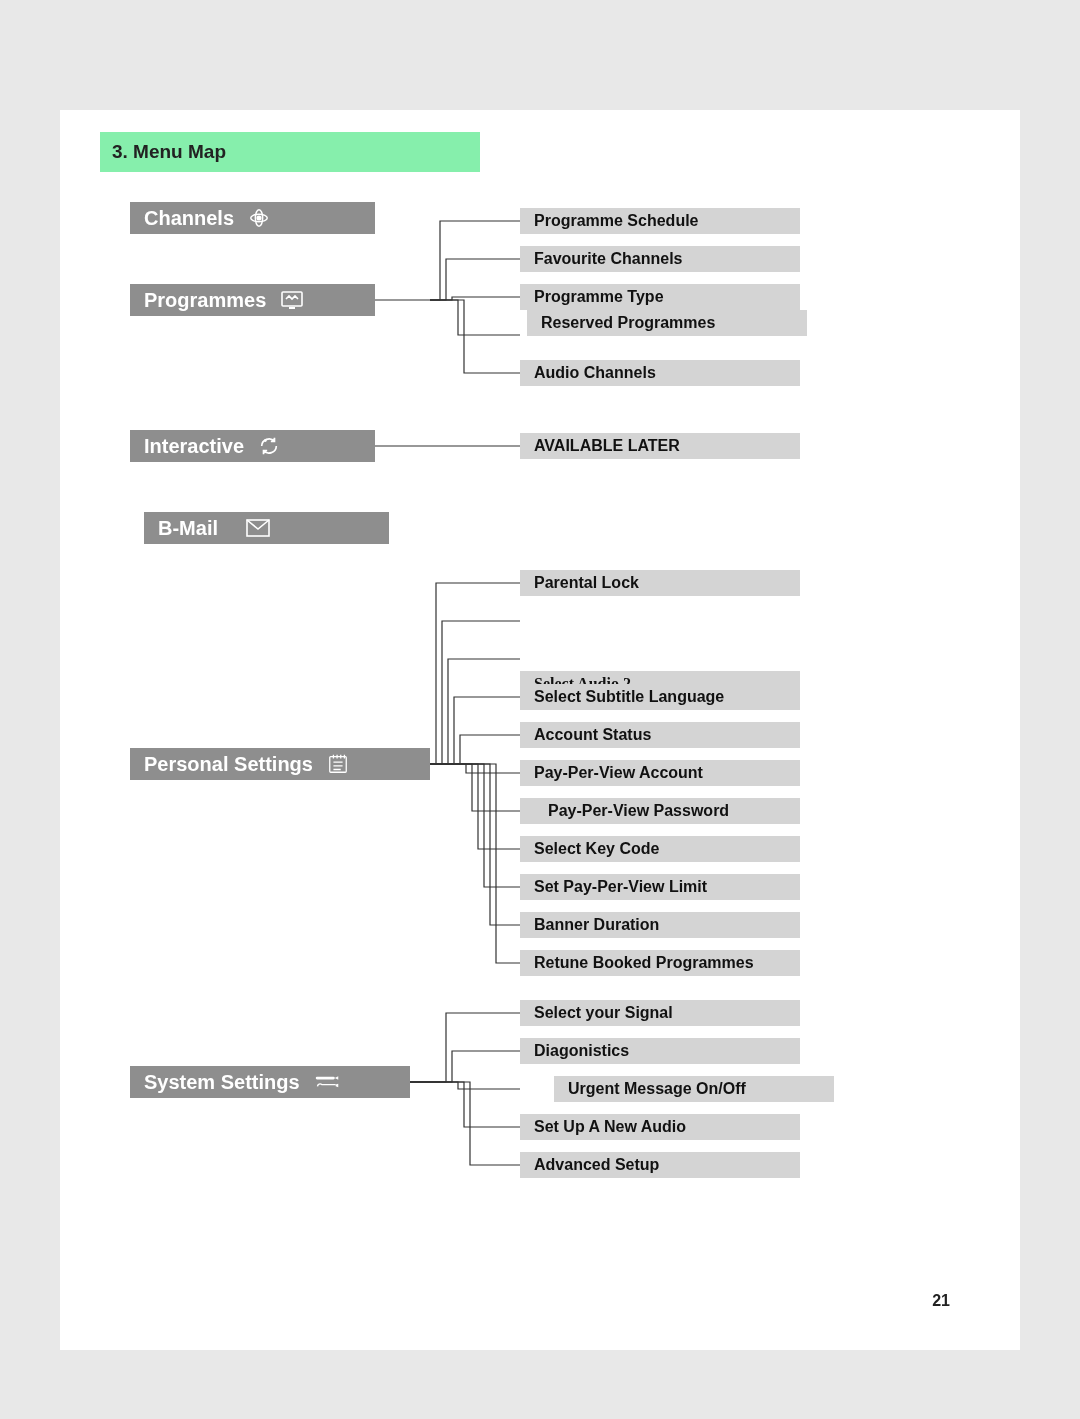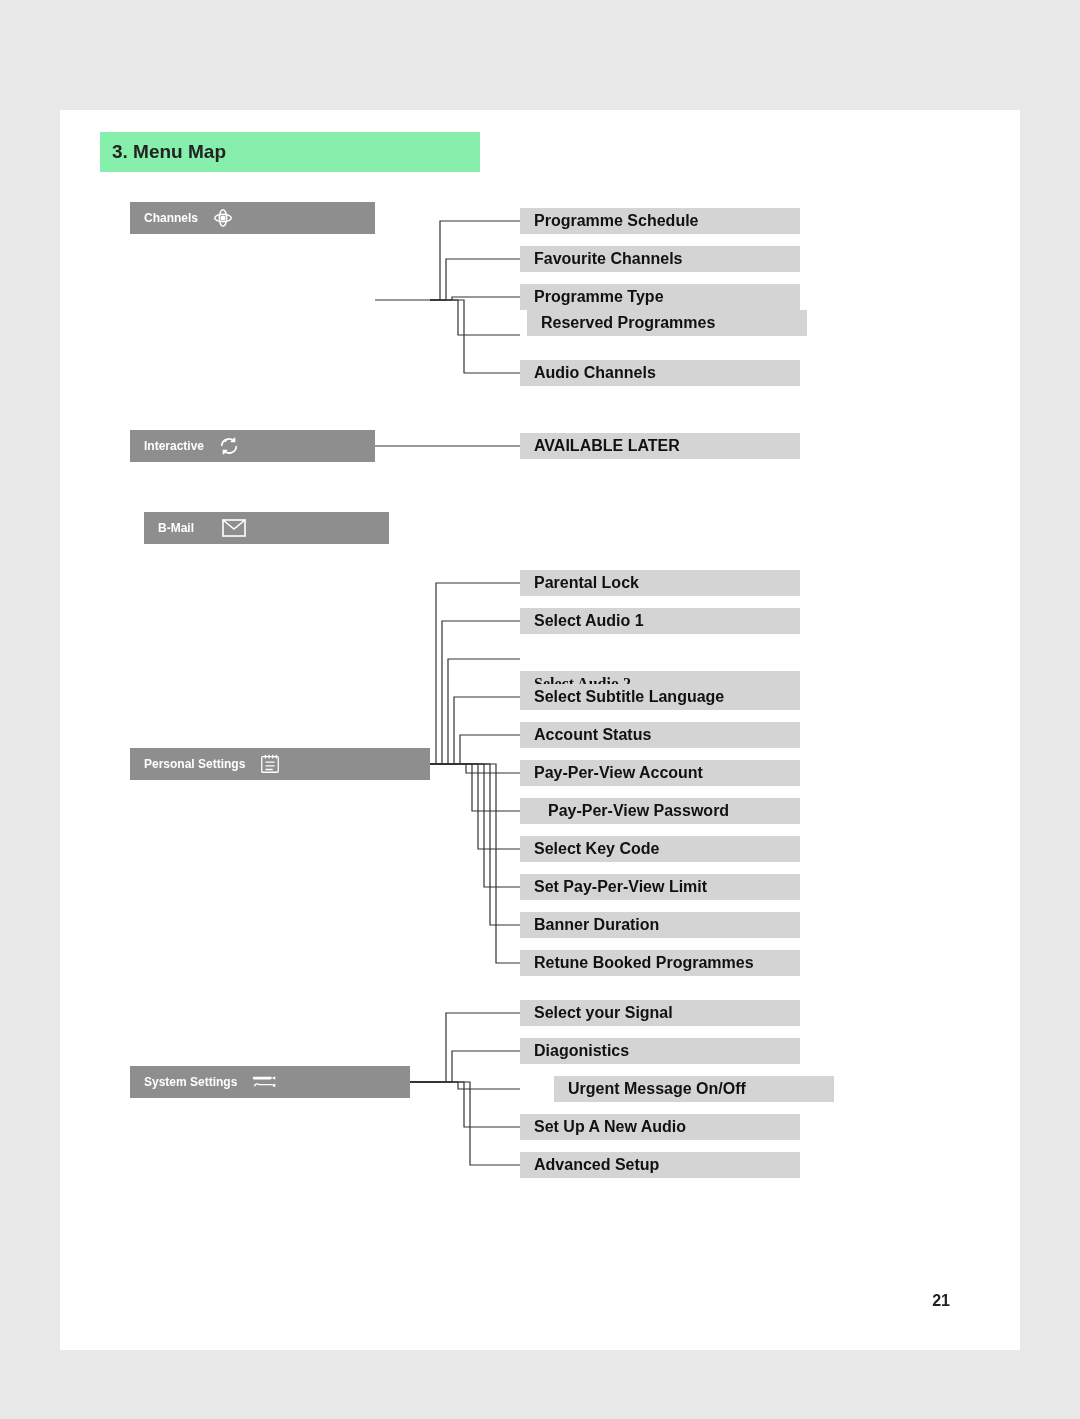--- a/index.html
+++ b/index.html
@@ -29,21 +29,21 @@
     font-weight: bold;
     font-size: 19px;
     color: #222;
     padding: 9px 12px;
   }
   .main-item {
     position: absolute;
     background: #8e8e8e;
     color: #fff;
     font-weight: bold;
-    font-size: 12px;
+    font-size: 20px;
     height: 32px;
     display: flex;
     align-items: center;
     padding-left: 14px;
     gap: 10px;
   }
   .main-item .icon {
     display: inline-flex;
     align-items: center;
     justify-content: center;
@@ -89,20 +89,30 @@
     <span>Channels</span>
     <span class="icon">
       <svg width="22" height="22" viewBox="0 0 24 24" fill="none" stroke="#fff" stroke-width="1.6">
         <ellipse cx="12" cy="12" rx="9" ry="4"></ellipse>
         <ellipse cx="12" cy="12" rx="4" ry="9"></ellipse>
         <circle cx="12" cy="12" r="2" fill="#fff"></circle>
       </svg>
     </span>
   </div>
 
+  <div class="main-item" style="left:70px; top:174px; width:245px;">
+    <span>Programmes</span>
+    <span class="icon">
+      <svg width="24" height="22" viewBox="0 0 24 22" fill="none" stroke="#fff" stroke-width="1.6">
+        <rect x="2" y="3" width="20" height="14" rx="1"></rect>
+        <path d="M6 10 l3 -3 l3 3 l3 -3 l3 3"></path>
+        <rect x="9" y="18" width="6" height="2" fill="#fff" stroke="none"></rect>
+      </svg>
+    </span>
+  </div>
 
   <div class="main-item" style="left:70px; top:320px; width:245px;">
     <span>Interactive</span>
     <span class="icon">
       <svg width="22" height="22" viewBox="0 0 24 24" fill="none" stroke="#fff" stroke-width="1.8">
         <path d="M4 12 a8 8 0 0 1 14 -5"></path>
         <path d="M20 12 a8 8 0 0 1 -14 5"></path>
         <path d="M18 3 l0 4 l-4 0" fill="#fff"></path>
         <path d="M6 21 l0 -4 l4 0" fill="#fff"></path>
         <circle cx="8" cy="6" r="1.5" fill="#fff" stroke="none"></circle>
@@ -145,21 +155,20 @@
 
   <div class="sub-item" style="left:460px; top:136px;">Favourite Channels</div>
   <div class="sub-item" style="left:460px; top:98px;">Programme Schedule</div>
   <div class="sub-item" style="left:460px; top:174px;">Programme Type</div>
   <div class="sub-item" style="left:460px; top:200px;margin-left:7px;">Reserved Programmes</div>
   <div class="sub-item" style="left:460px; top:250px;">Audio Channels</div>
 
   <div class="sub-item" style="left:460px; top:323px;">AVAILABLE LATER</div>
 
   <div class="sub-item" style="left:460px; top:460px;">Parental Lock</div>
-  <div class="sub-item" style="left:460px; top:498px;">Select Audio 1</div>
   <div class="sub-item" style="left:460px; top:561px;font-family:Liberation Serif, serif;">Select Audio 2</div>
   <div class="sub-item" style="left:460px; top:574px;">Select Subtitle Language</div>
   <div class="sub-item" style="left:460px; top:612px;">Account Status</div>
   <div class="sub-item" style="left:460px; top:650px;">Pay-Per-View Account</div>
   <div class="sub-item" style="left:460px; top:688px;padding-left:28px;">Pay-Per-View Password</div>
   <div class="sub-item" style="left:460px; top:726px;">Select Key Code</div>
   <div class="sub-item" style="left:460px; top:764px;">Set Pay-Per-View Limit</div>
   <div class="sub-item" style="left:460px; top:802px;">Banner Duration</div>
   <div class="sub-item" style="left:460px; top:840px;">Retune Booked Programmes</div>
 

